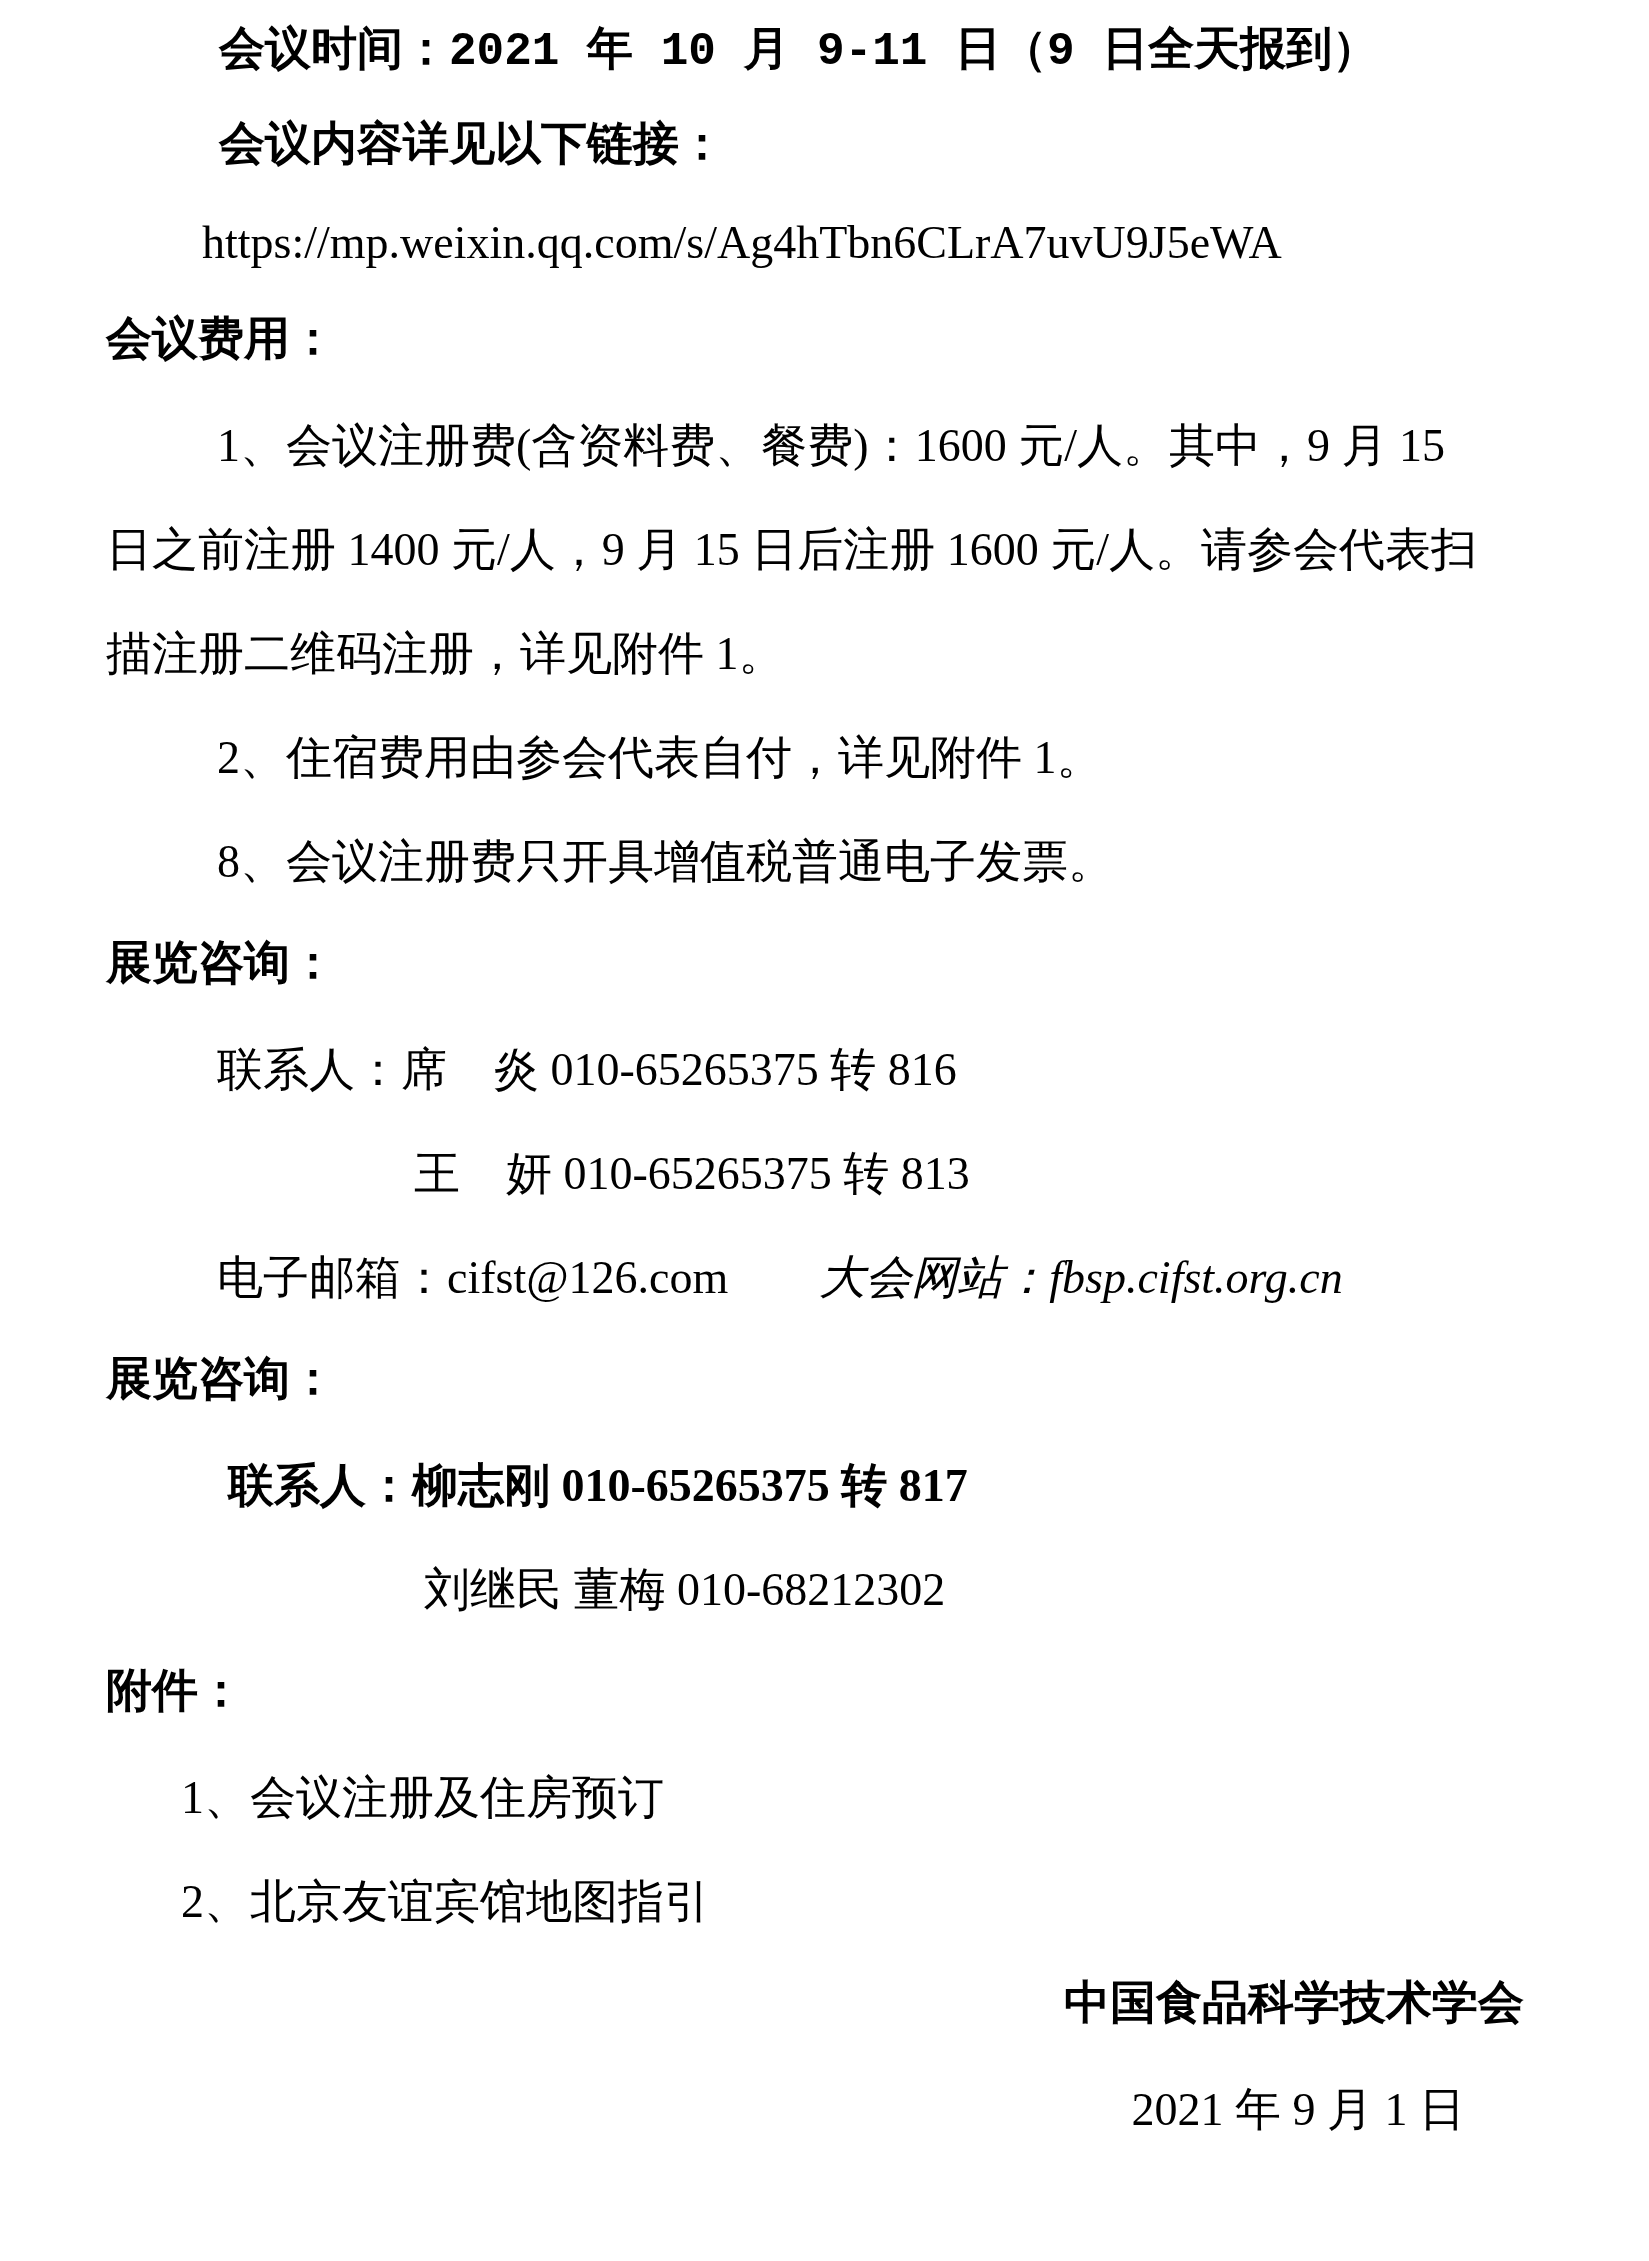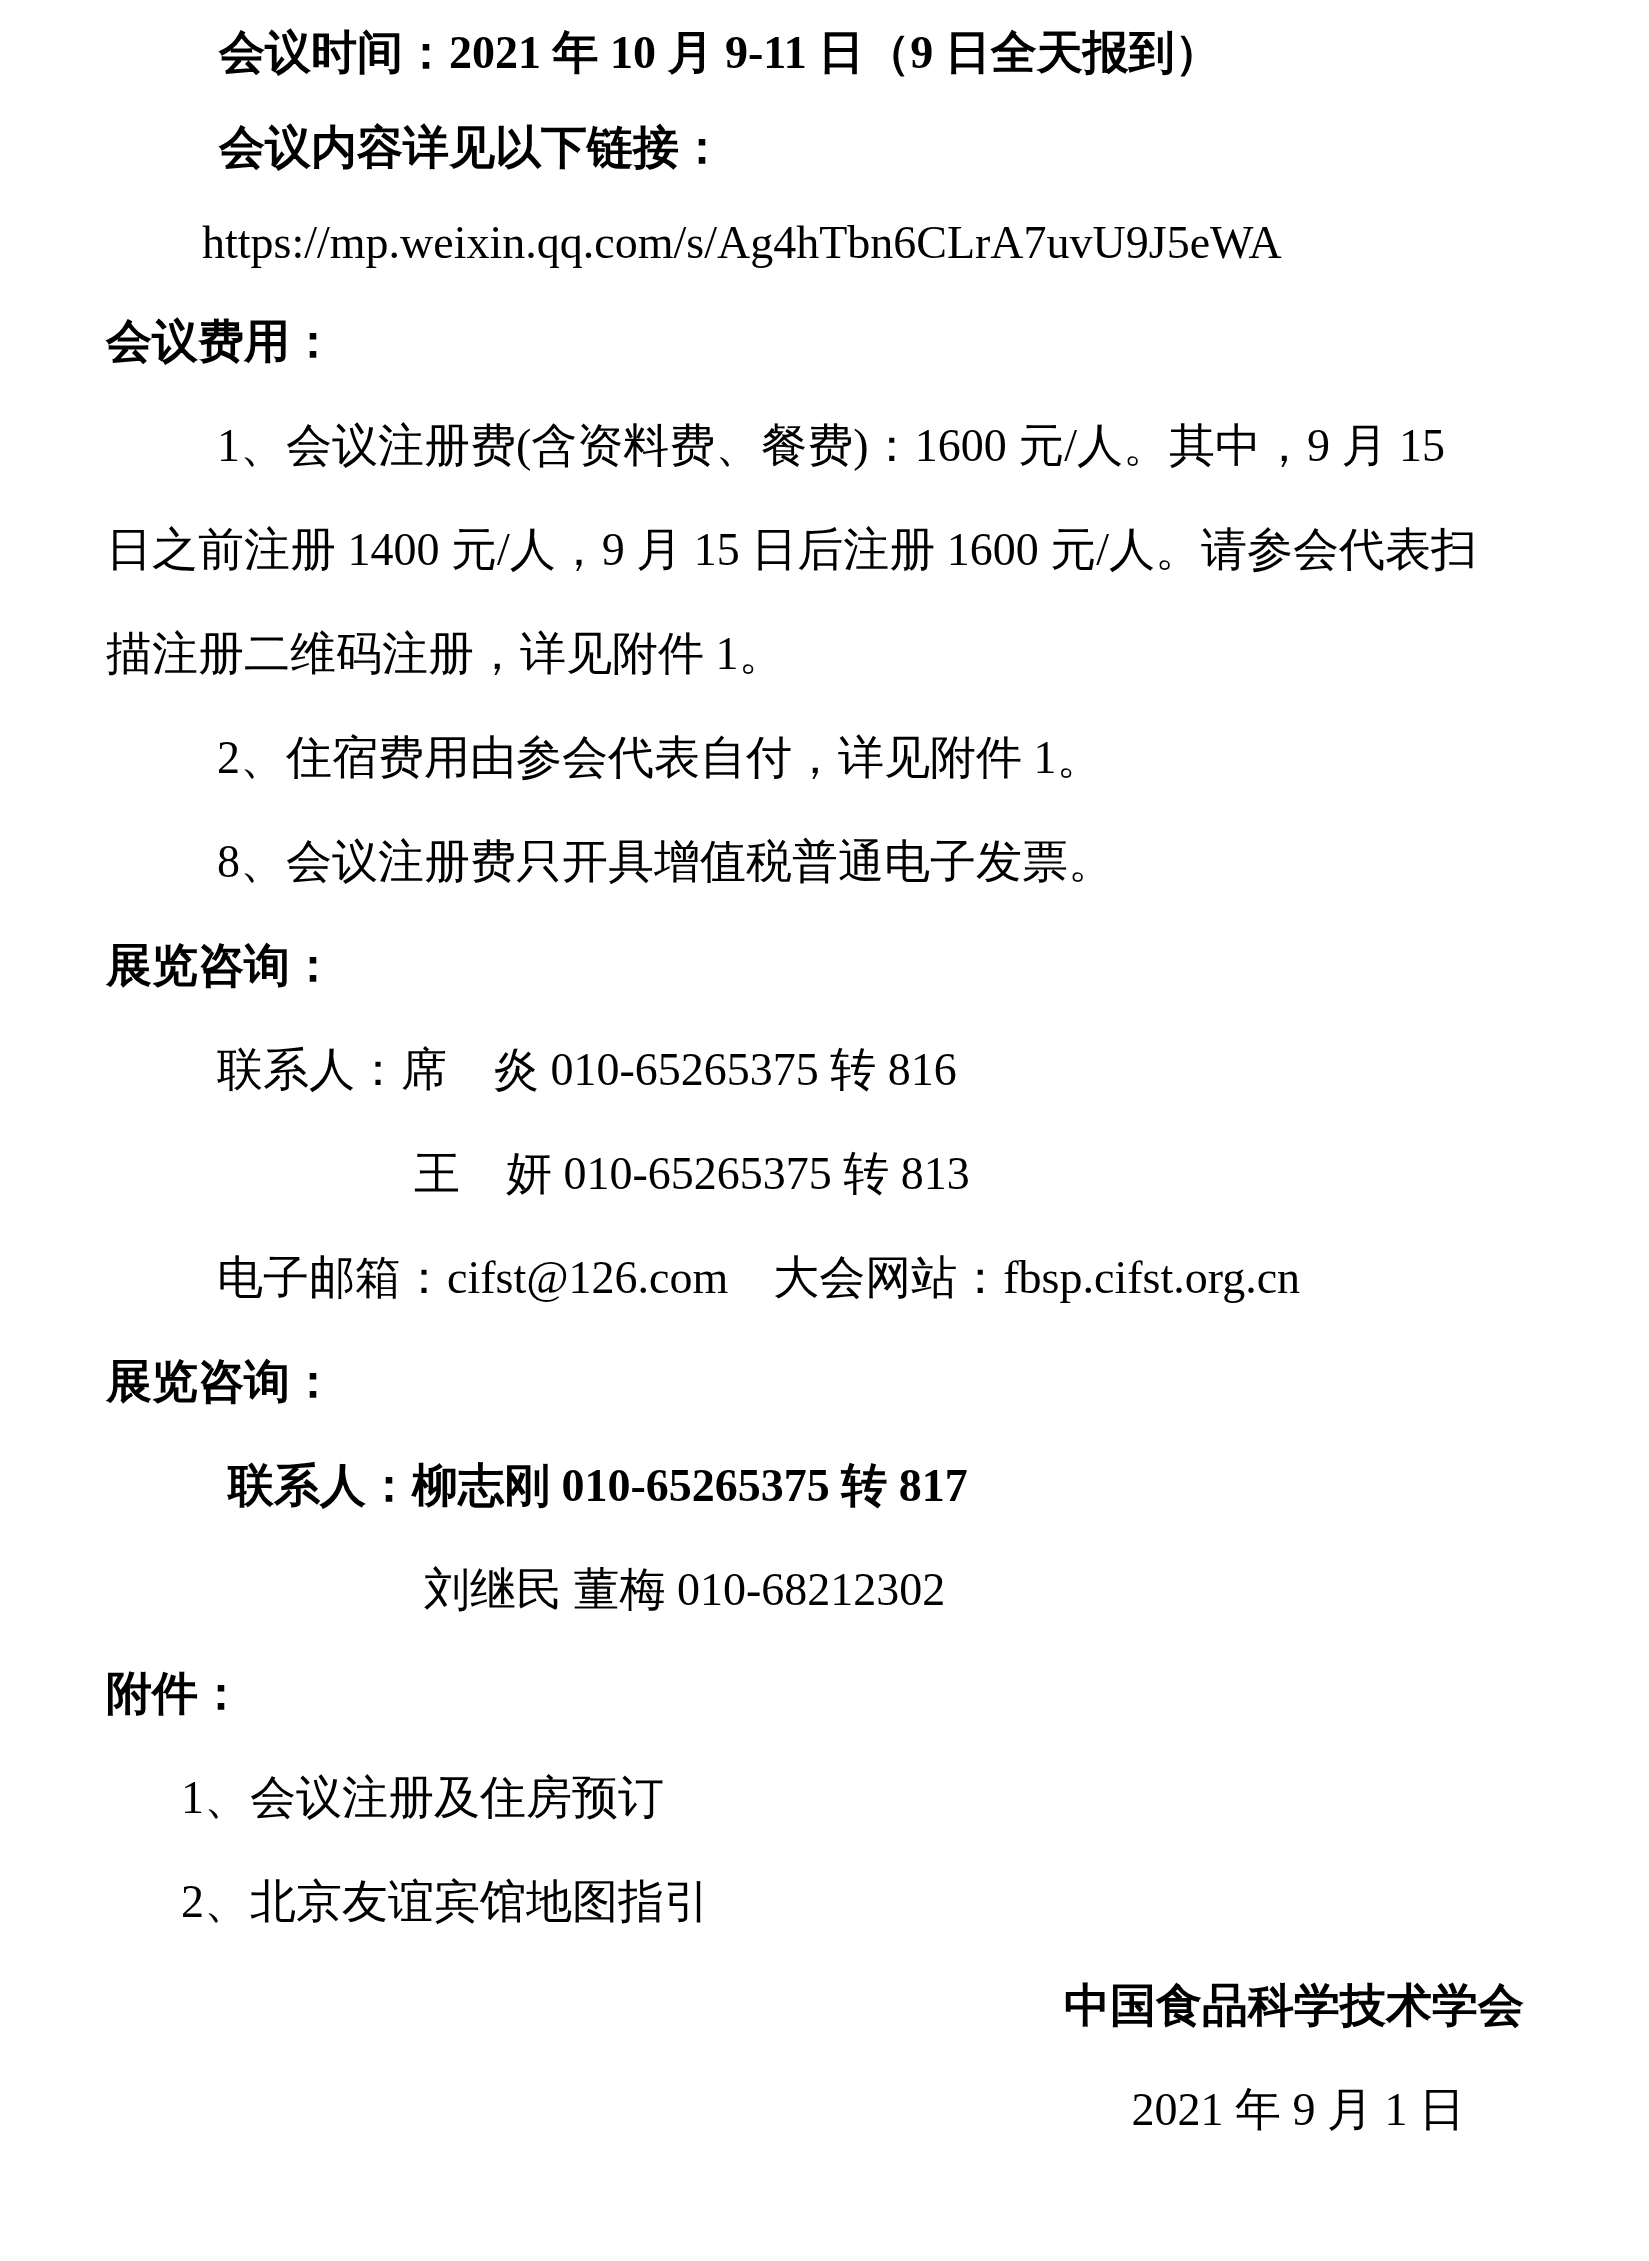--- a/index.html
+++ b/index.html
@@ -8,32 +8,32 @@
     box-sizing:border-box;
     width:1649px;height:2261px;
     padding:4.9px 104px 0 106px;
     background:#ffffff;
     color:#000000;
     font-family:"Liberation Serif","DejaVu Serif",serif;
     font-size:46px;
   }
   .line{height:104px;line-height:104px;white-space:nowrap;}
   .tight{height:95px;line-height:95px;}
-  .b{font-weight:bold;}
+  .b{font-weight:bold;font-family:Liberation Mono, monospace;}
   .ind-meta{padding-left:113px;}
   .ind-url{padding-left:96px;}
   .ind-para{padding-left:111px;}
   .ind-c2a{padding-left:308px;}
   .ind-exh{padding-left:122px;font-weight:bold;}
   .ind-c2b{padding-left:318px;}
   .ind-att{padding-left:75px;}
   .right{text-align:right;}
   .org-line{padding-right:21px;}
   .date-line{padding-right:80px;}
-  .gap-web{margin-left:45px;}
+  .gap-web{margin-left:91px;font-style:italic;}
 </style>
 </head>
 <body>
 
 <div class="page">
 
   <div class="line tight ind-meta b">
     <span>会议时间：</span><span>2021 年 10 月 9-11 日（9 日全天报到）</span>
   </div>
 

